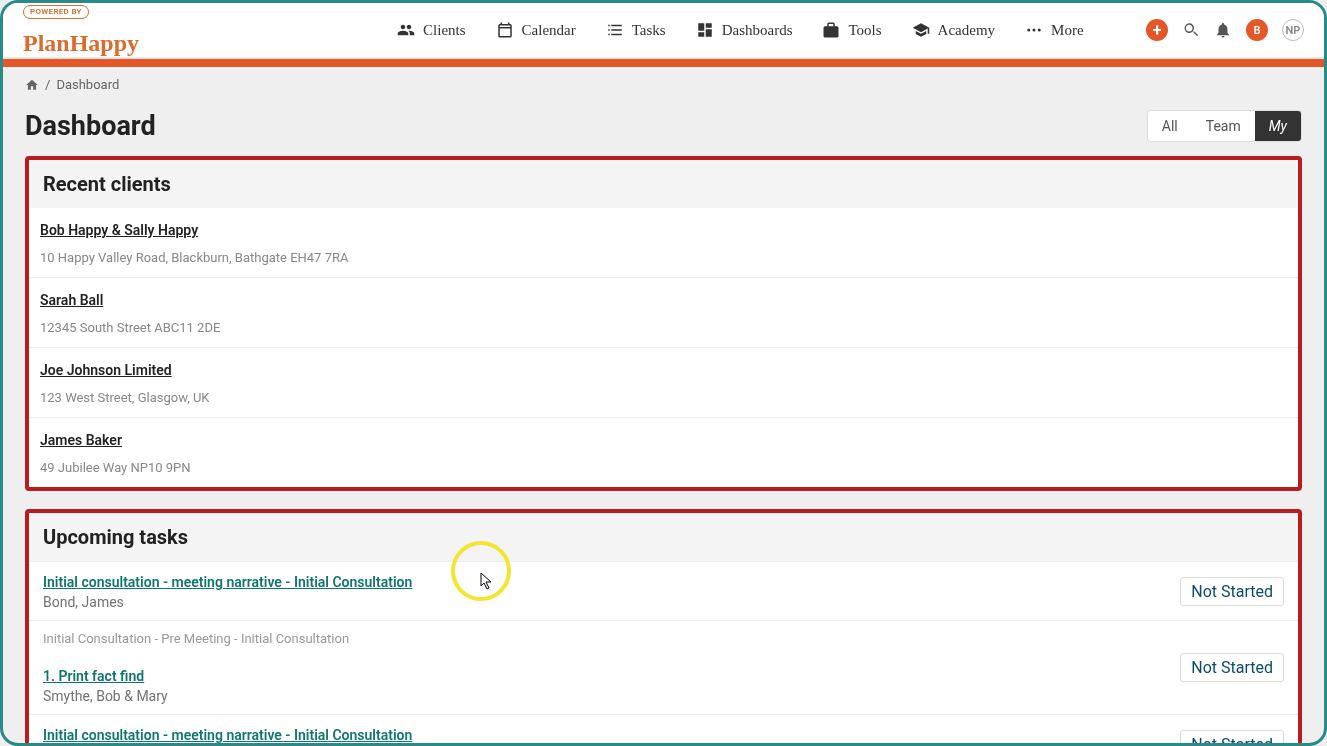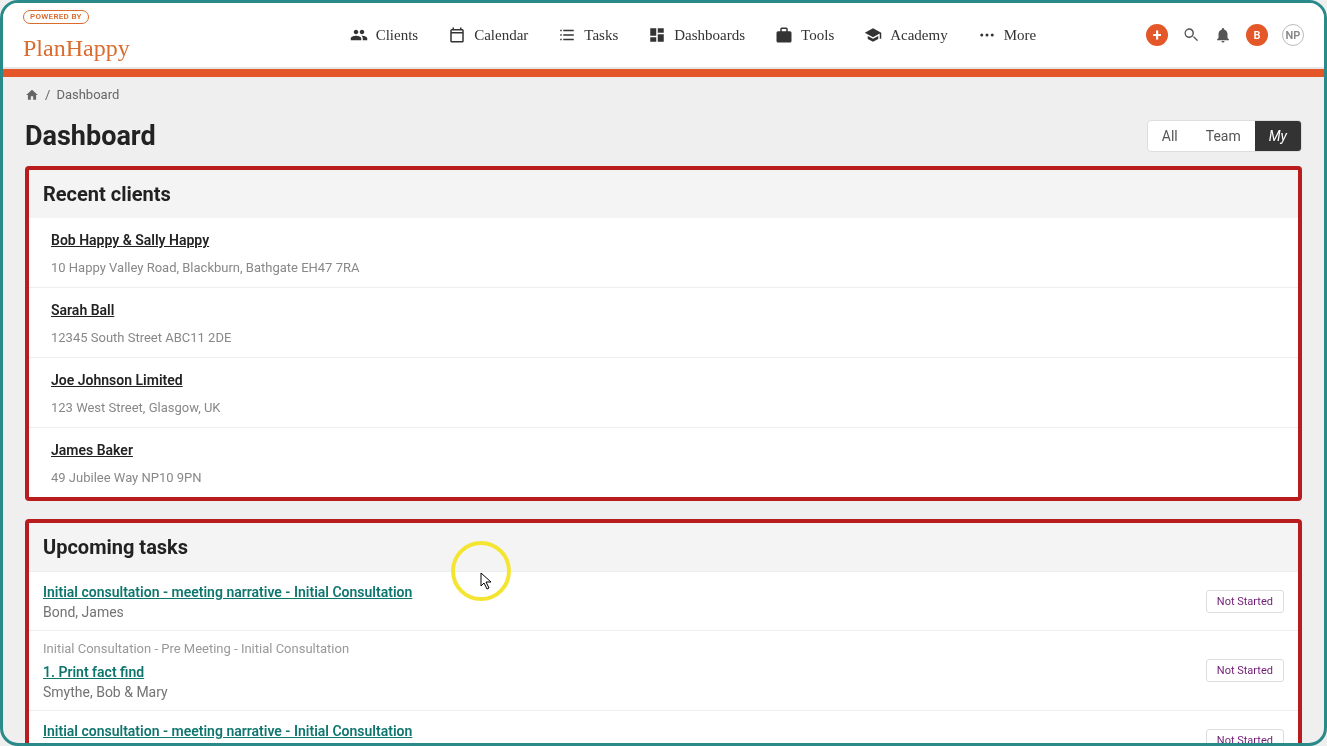--- a/index.html
+++ b/index.html
@@ -10,25 +10,26 @@
   height: 746px;
   overflow: hidden;
   border: 3px solid #2a8a8a;
   border-radius: 18px;
   position: relative;
 }
 
 
 .header {
   background: #fff;
-  height: 66px;
+  height: 56px;
   display: flex;
   align-items: center;
   padding: 0 20px;
   border-bottom: 2px solid #e6e6e6;
+  gap: 38px;
 }
 .logo {
   display: flex;
   flex-direction: column;
   align-items: flex-start;
   gap: 0;
 }
 .logo-badge {
   border: 1.5px solid #d96c2e;
   border-radius: 10px;
@@ -36,21 +37,21 @@
   font-size: 8px;
   color: #d96c2e;
   font-weight: 600;
   letter-spacing: 0.3px;
   line-height: 12px;
 }
 .logo-text {
   font-family: "Comic Sans MS", cursive;
   font-size: 24px;
   color: #d96c2e;
-  font-weight: 400;
+  font-weight: 700;
   line-height: 1;
   margin-top: 12px;
 }
 .nav {
   display: flex;
   gap: 30px;
   margin-left: 220px;
   align-items: center;
   font-family: Liberation Serif, serif;
 }
@@ -161,21 +162,21 @@
   overflow: hidden;
 }
 .panel-header {
   background: #f5f4f4;
   padding: 12px 14px;
   font-size: 20px;
   font-weight: 700;
   color: #222;
 }
 .client-item {
-  padding: 12px 22px;
+  padding: 12px 11px;
   border-top: 1px solid #eee;
 }
 .client-item:first-of-type { border-top: none; }
 .client-name {
   color: #222;
   font-size: 14px;
   font-weight: 600;
   text-decoration: underline;
 }
 .client-address {
@@ -188,39 +189,39 @@
 .task-item {
   padding: 10px 14px;
   border-top: 1px solid #eee;
   display: flex;
   align-items: flex-start;
 }
 .task-left { flex: 1; }
 .task-context {
   color: #999;
   font-size: 13px;
-  margin-bottom: 6px;
+  margin-bottom: 20px;
 }
 .task-link {
   color: #0f766e;
   font-size: 14px;
   font-weight: 600;
   text-decoration: underline;
 }
 .task-client {
   color: #737373;
   font-size: 14px;
   margin-top: 3px;
 }
 .task-status {
   margin-left: auto;
   border: 1px solid #ddd;
   padding: 4px 10px;
-  font-size: 11px;
-  color: #701a75;
+  font-size: 16px;
+  color: #0c4a6e;
   border-radius: 3px;
   align-self: center;
 }
 
 
 .cursor-highlight {
   position: absolute;
   border: 4px solid #f5e533;
   border-radius: 50%;
   width: 60px;

